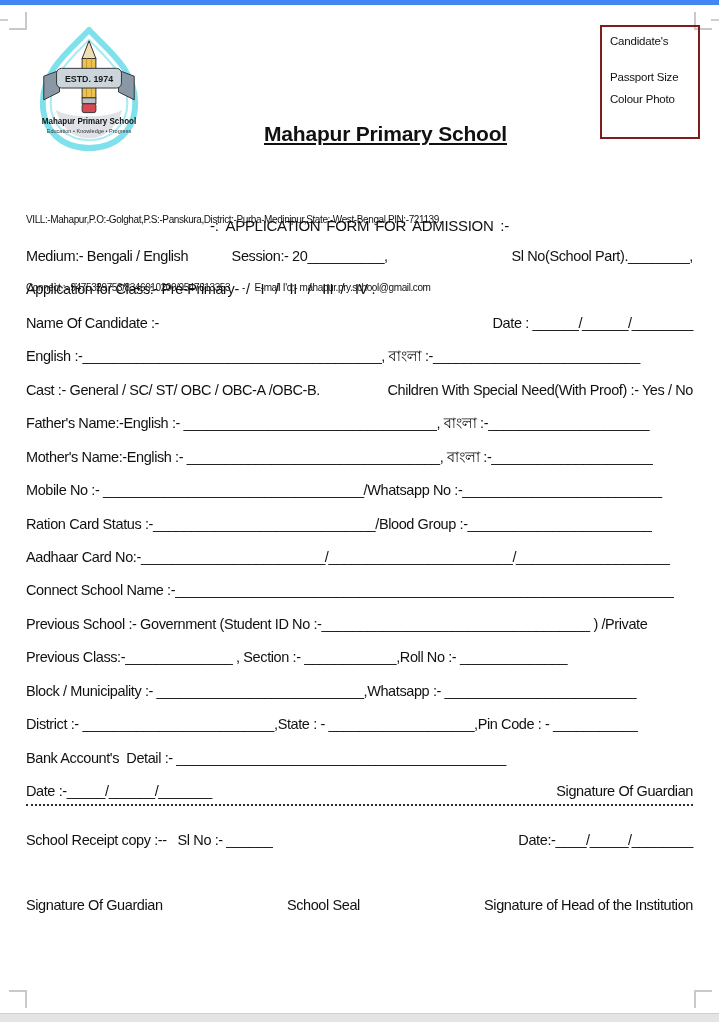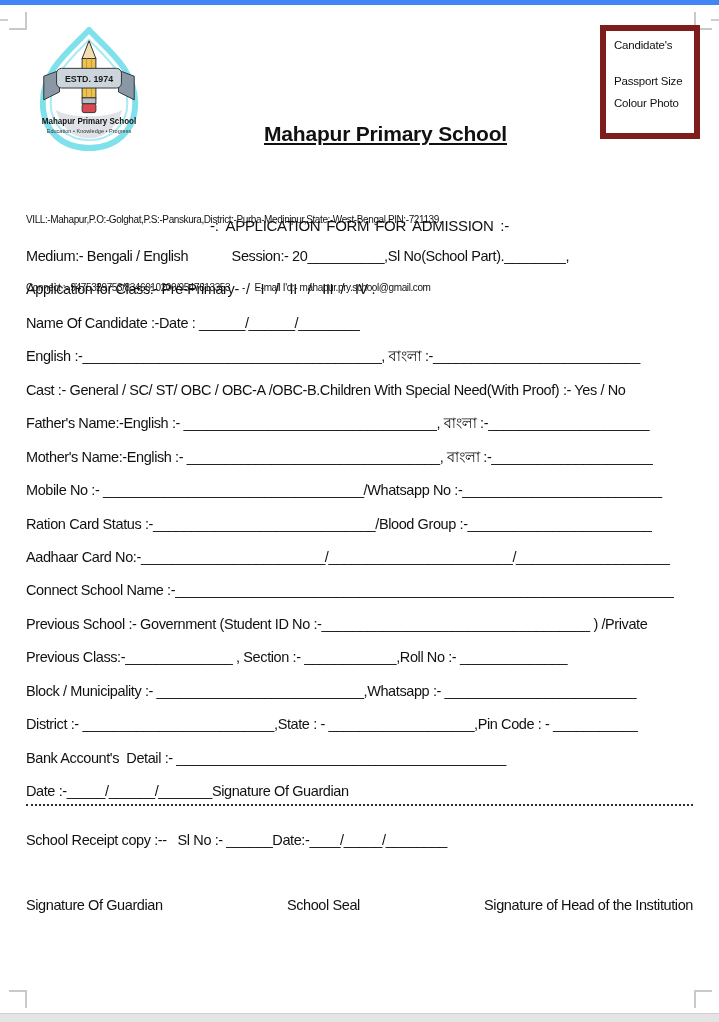--- a/index.html
+++ b/index.html
@@ -11,34 +11,34 @@
   .tl{left:9px;top:12px;border-right-width:2px;border-bottom-width:2px;}
   .tr{left:694px;top:12px;border-left-width:2px;border-bottom-width:2px;}
   .bl{left:9px;top:990px;border-right-width:2px;border-top-width:2px;}
   .br{left:694px;top:990px;border-left-width:2px;border-top-width:2px;}
   .tick{position:absolute;top:19px;width:8px;height:2px;background:#cfcfcf;}
   .tick.left{left:0;} .tick.right{left:711px;}
   .bottom-strip{position:absolute;left:0;bottom:0;width:719px;height:8px;background:#e4e4e4;border-top:1px solid #cfcfcf;}
 
   .header{position:relative;height:247px;}
   .logo{position:absolute;left:30px;top:27px;width:118px;height:124px;}
-  .photo-box{position:absolute;left:600px;top:25px;width:100px;height:114px;border:6px solid #7f1d1d;
+  .photo-box{position:absolute;left:600px;top:25px;width:100px;height:114px;border:2px solid #7f1d1d;
              box-sizing:border-box;font-size:11.5px;letter-spacing:-0.2px;}
   .photo-box div{margin-left:8px;}
   .pb1{margin-top:8px;} .pb2{margin-top:24px;} .pb3{margin-top:10px;}
   .title{position:absolute;left:0;right:0;top:122px;text-align:center;padding-left:52px;
          font-size:21px;font-weight:bold;text-decoration:underline;letter-spacing:-0.2px;}
   .addr{position:absolute;left:26px;right:26px;top:164px;font-size:10px;line-height:22.5px;
         letter-spacing:-0.4px;white-space:pre;}
   .heading{position:absolute;left:0;right:0;top:217px;text-align:center;font-size:15px;
            letter-spacing:-0.3px;white-space:pre;}
   .heading .u{margin:0 3px;}
 
   .rows{margin:0 26px;}
-  .row{height:33.45px;display:flex;align-items:flex-start;
+  .row{height:33.45px;display:flex;justify-content:space-between;align-items:flex-start;
        font-size:14.5px;line-height:19px;letter-spacing:-0.4px;}
   .row > span{white-space:pre;}
   .row-short{height:22px;}
   .sep{border-top:2px dotted #2e2e2e;margin:0 26px;height:0;}
   .row-receipt{height:20px;margin-top:25px;}
   .bottom-row{display:flex;justify-content:space-between;margin:46px 26px 0;
               font-size:14.5px;letter-spacing:-0.4px;}
   .bottom-row > span{white-space:pre;}
 </style>
 </head>

